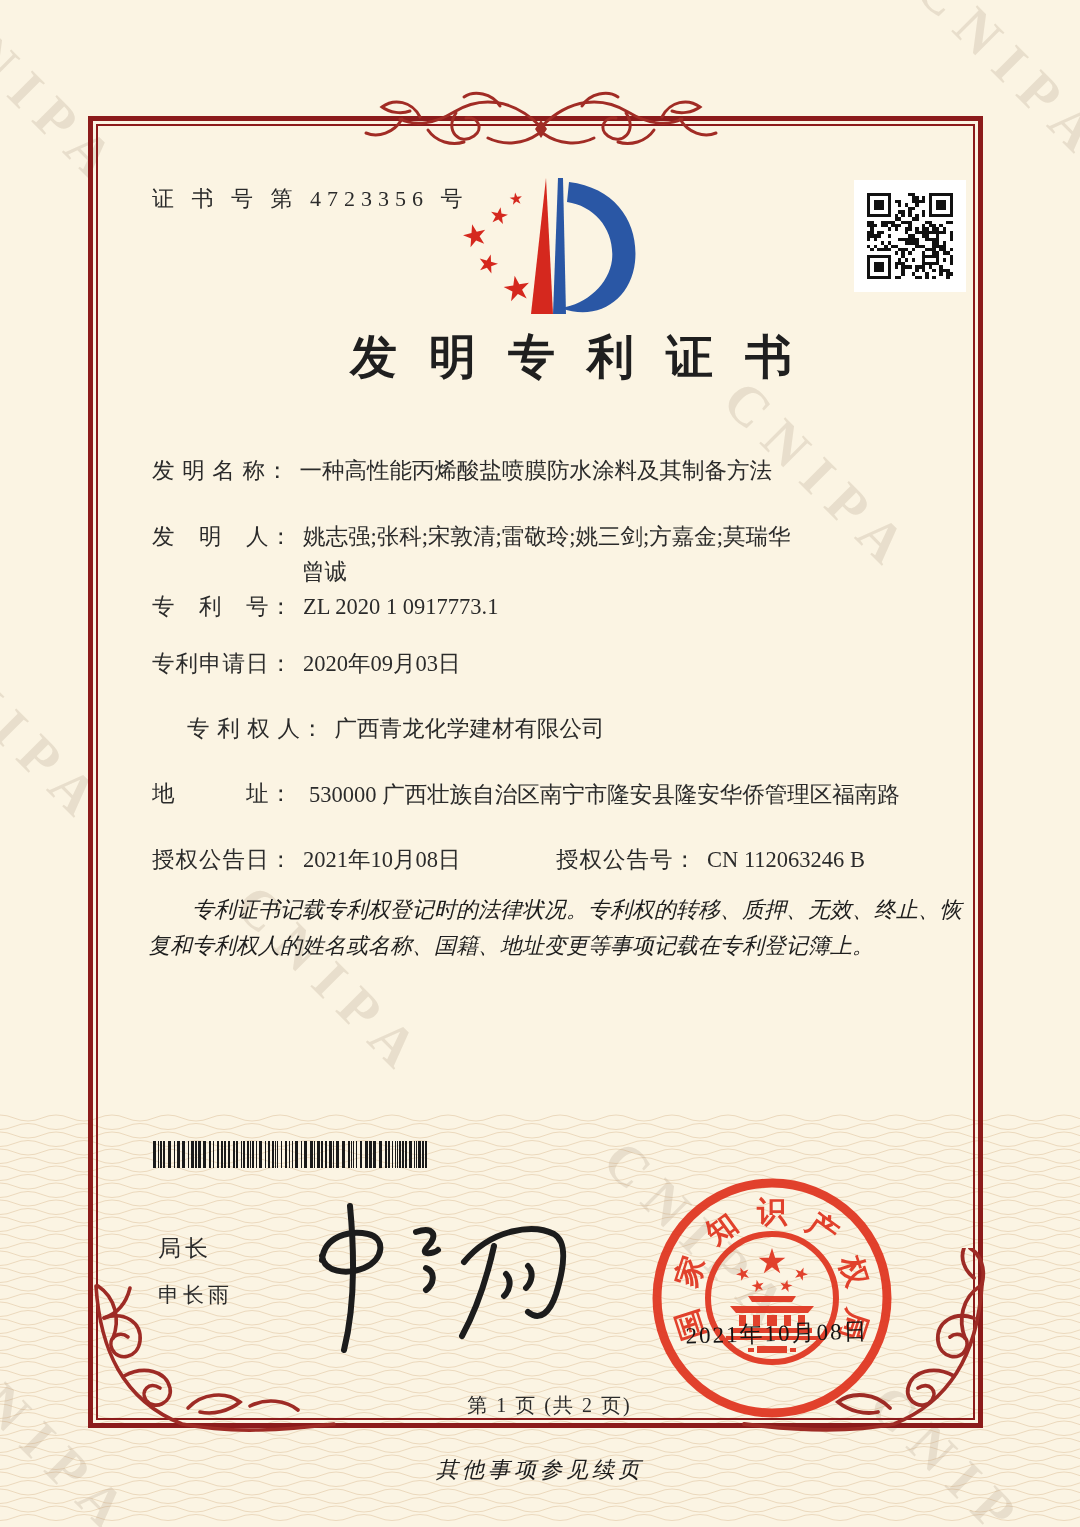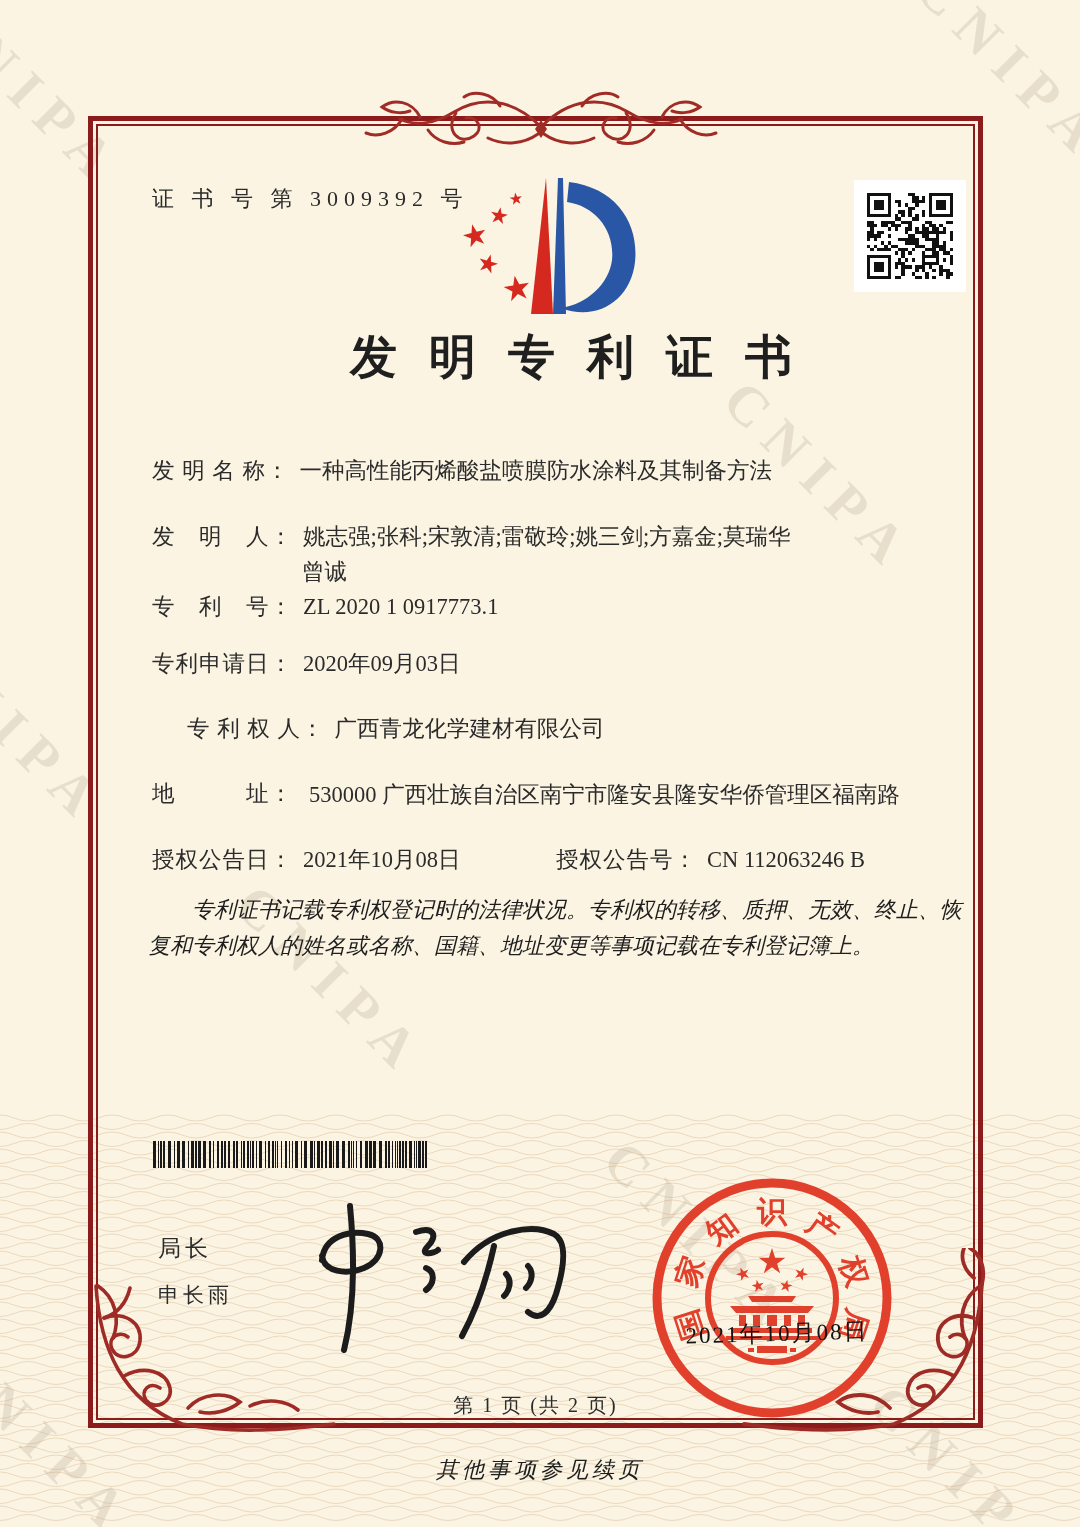--- a/index.html
+++ b/index.html
@@ -79,21 +79,21 @@
   .signature { position:absolute; left:288px; top:1198px; }
   
   .seal { position:absolute; left:642px; top:1168px; width:260px; height:260px; opacity:.93; }
   .seal-date {
     position:absolute; left:652px; top:1318px; width:250px; text-align:center;
     font-size:23px; letter-spacing:2px; color:#141414; transform:rotate(-1.5deg);
   }
   
   .page-no {
     position:absolute; left:88px; top:1392px; width:895px; text-align:center;
-    font-size:20px; letter-spacing:2px;
+    font-size:20px; letter-spacing:2px;padding-left:14px;
   }
   .footer-note {
     position:absolute; left:0; top:1455px; width:1080px; text-align:center;
     font-size:22px; font-style:italic; letter-spacing:4px; color:#1e1e1e;
   }
 </style>
 </head>
 <body>
 
 <div class="page">
@@ -195,21 +195,21 @@
       <path d="M6,36 C10,100 34,152 94,176 C144,186 198,182 244,176"></path>
       <path d="M14,70 C34,63 52,74 50,93 C48,110 28,114 22,101 C17,90 29,82 38,89"></path>
       <path d="M34,128 C54,117 76,123 80,140 C83,155 64,163 56,152 C50,143 59,133 70,140"></path>
       <path d="M98,160 C112,145 136,143 150,154 C139,163 123,167 110,164"></path>
       <path d="M8,38 C26,50 30,72 23,90"></path>
       <path d="M6,36 C2,20 8,6 18,0"></path>
       <path d="M14,30 C24,22 28,10 24,0"></path>
     </g>
   </svg>
 
-  <div class="cert-no">证 书 号 第 3009392 号</div>
+  <div class="cert-no">证 书 号 第 4723356 号</div>
 
   <svg class="logo" width="200" height="148" viewBox="0 0 200 148">
     <defs>
       <path id="star" d="M0,-1 L0.2245,-0.309 L0.951,-0.309 L0.3633,0.118 L0.5878,0.809 L0,0.382 L-0.5878,0.809 L-0.3633,0.118 L-0.951,-0.309 L-0.2245,-0.309 Z"></path>
     </defs>
     <g fill="#d5281e">
       <use href="#star" transform="translate(30,64) scale(12) rotate(-14)"></use>
       <use href="#star" transform="translate(54,44) scale(9) rotate(10)"></use>
       <use href="#star" transform="translate(71,27) scale(6.5) rotate(-8)"></use>
       <use href="#star" transform="translate(43,92) scale(10) rotate(16)"></use>

